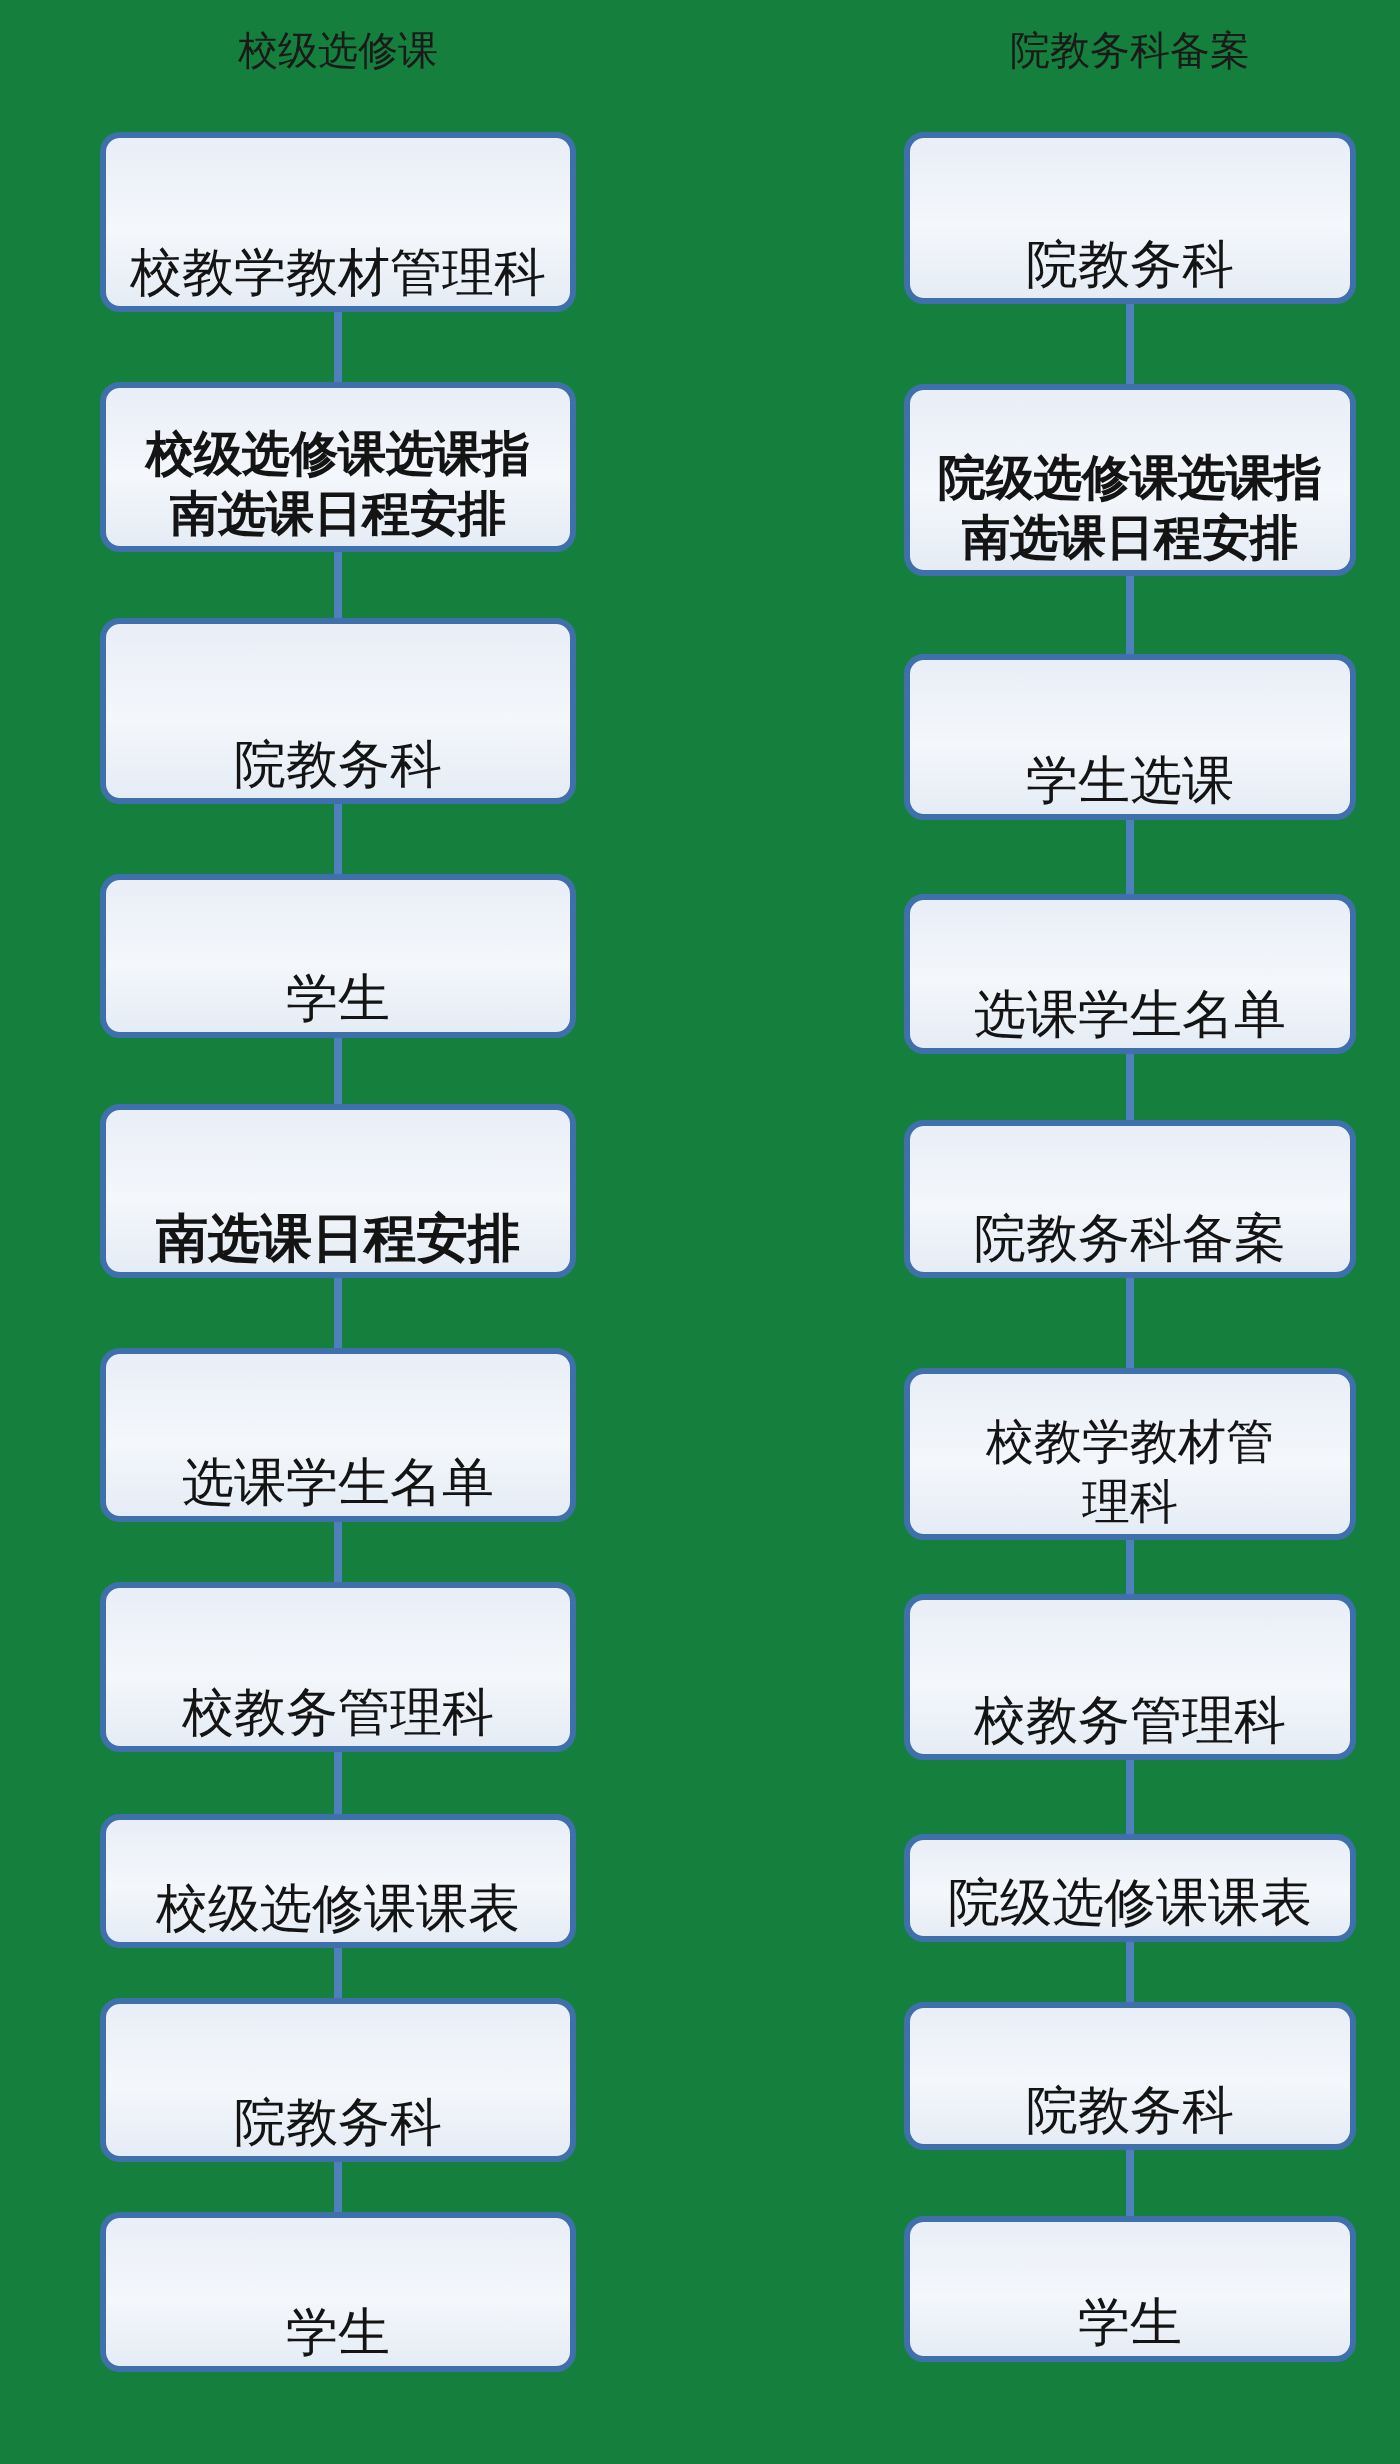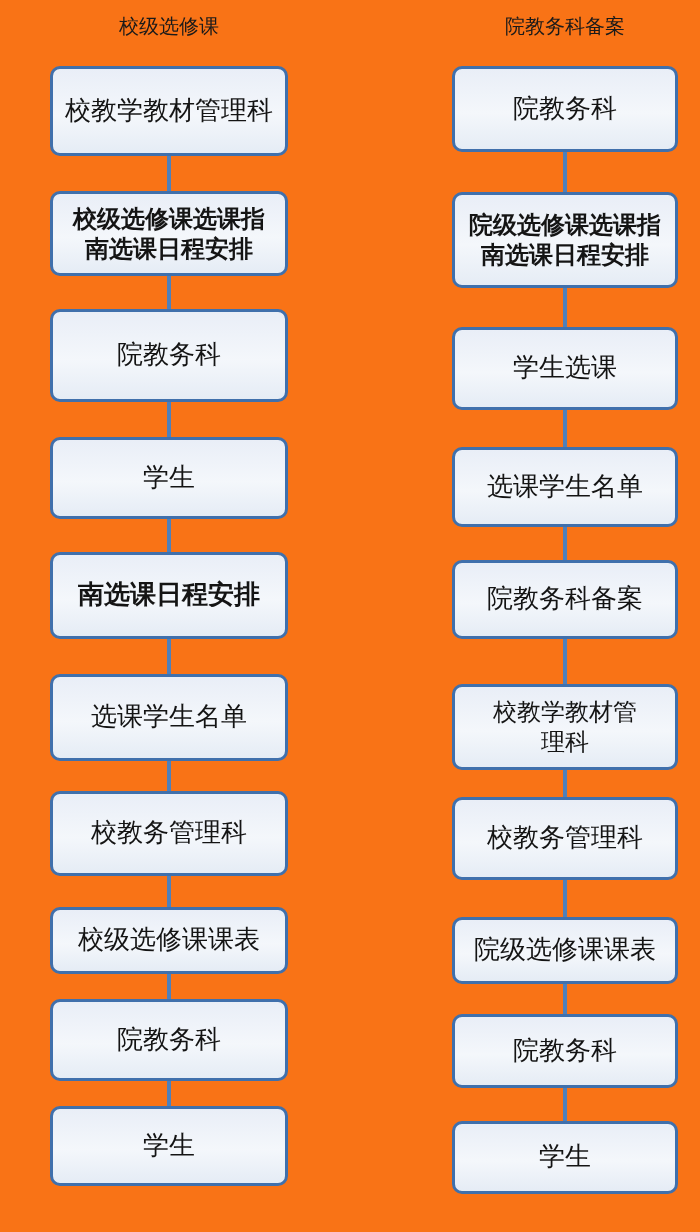--- a/index.html
+++ b/index.html
@@ -1,31 +1,31 @@
 <!DOCTYPE html>
 <html><head>
 <meta charset="utf-8">
 <style>
   html,body { margin:0; padding:0; background:#ffffff; }
   .canvas {
-    position:relative; width:700px; height:1232px; background:#f97316;
+    position:relative; width:700px; height:1232px; background:#15803d;
     font-family:"Liberation Serif","DejaVu Serif",serif; overflow:hidden;
   }
   .col { position:absolute; top:0; }
   .col-left  { left:50px;  width:238px; }
   .col-right { left:452px; width:226px; }
   .col-title {
     text-align:center; font-size:20px; color:#1a1a1a;
     margin:12px 0 26px 0; height:28px; line-height:28px;
   }
   .box {
     position:relative; box-sizing:border-box;
     border:3px solid #4070ac; border-radius:10px;
     background:linear-gradient(180deg,#e9eef7 0%,#f4f7fb 55%,#e5ecf5 100%);
-    display:flex; align-items:center; justify-content:center;
+    display:flex; align-items:flex-end; justify-content:center;
   }
   
   .box::before {
     content:""; position:absolute; z-index:-1;
     left:-10px; right:8px; top:-9px; bottom:7px;
     background:#4e80bb; border-radius:13px;
   }
   
   .box::after {
     content:""; position:absolute; z-index:-1;
@@ -132,21 +132,21 @@
       <span class="box-label">校教学教材管
 理科</span>
     </div>
     <div class="connector" style="height:27px"></div>
 
     <div class="box" style="height:83px">
       <span class="box-label">校教务管理科</span>
     </div>
     <div class="connector" style="height:37px"></div>
 
-    <div class="box" style="height:67px">
+    <div class="box" style="height:54px">
       <span class="box-label">院级选修课课表</span>
     </div>
     <div class="connector" style="height:30px"></div>
 
     <div class="box" style="height:74px">
       <span class="box-label">院教务科</span>
     </div>
     <div class="connector" style="height:33px"></div>
 
     <div class="box" style="height:73px">

